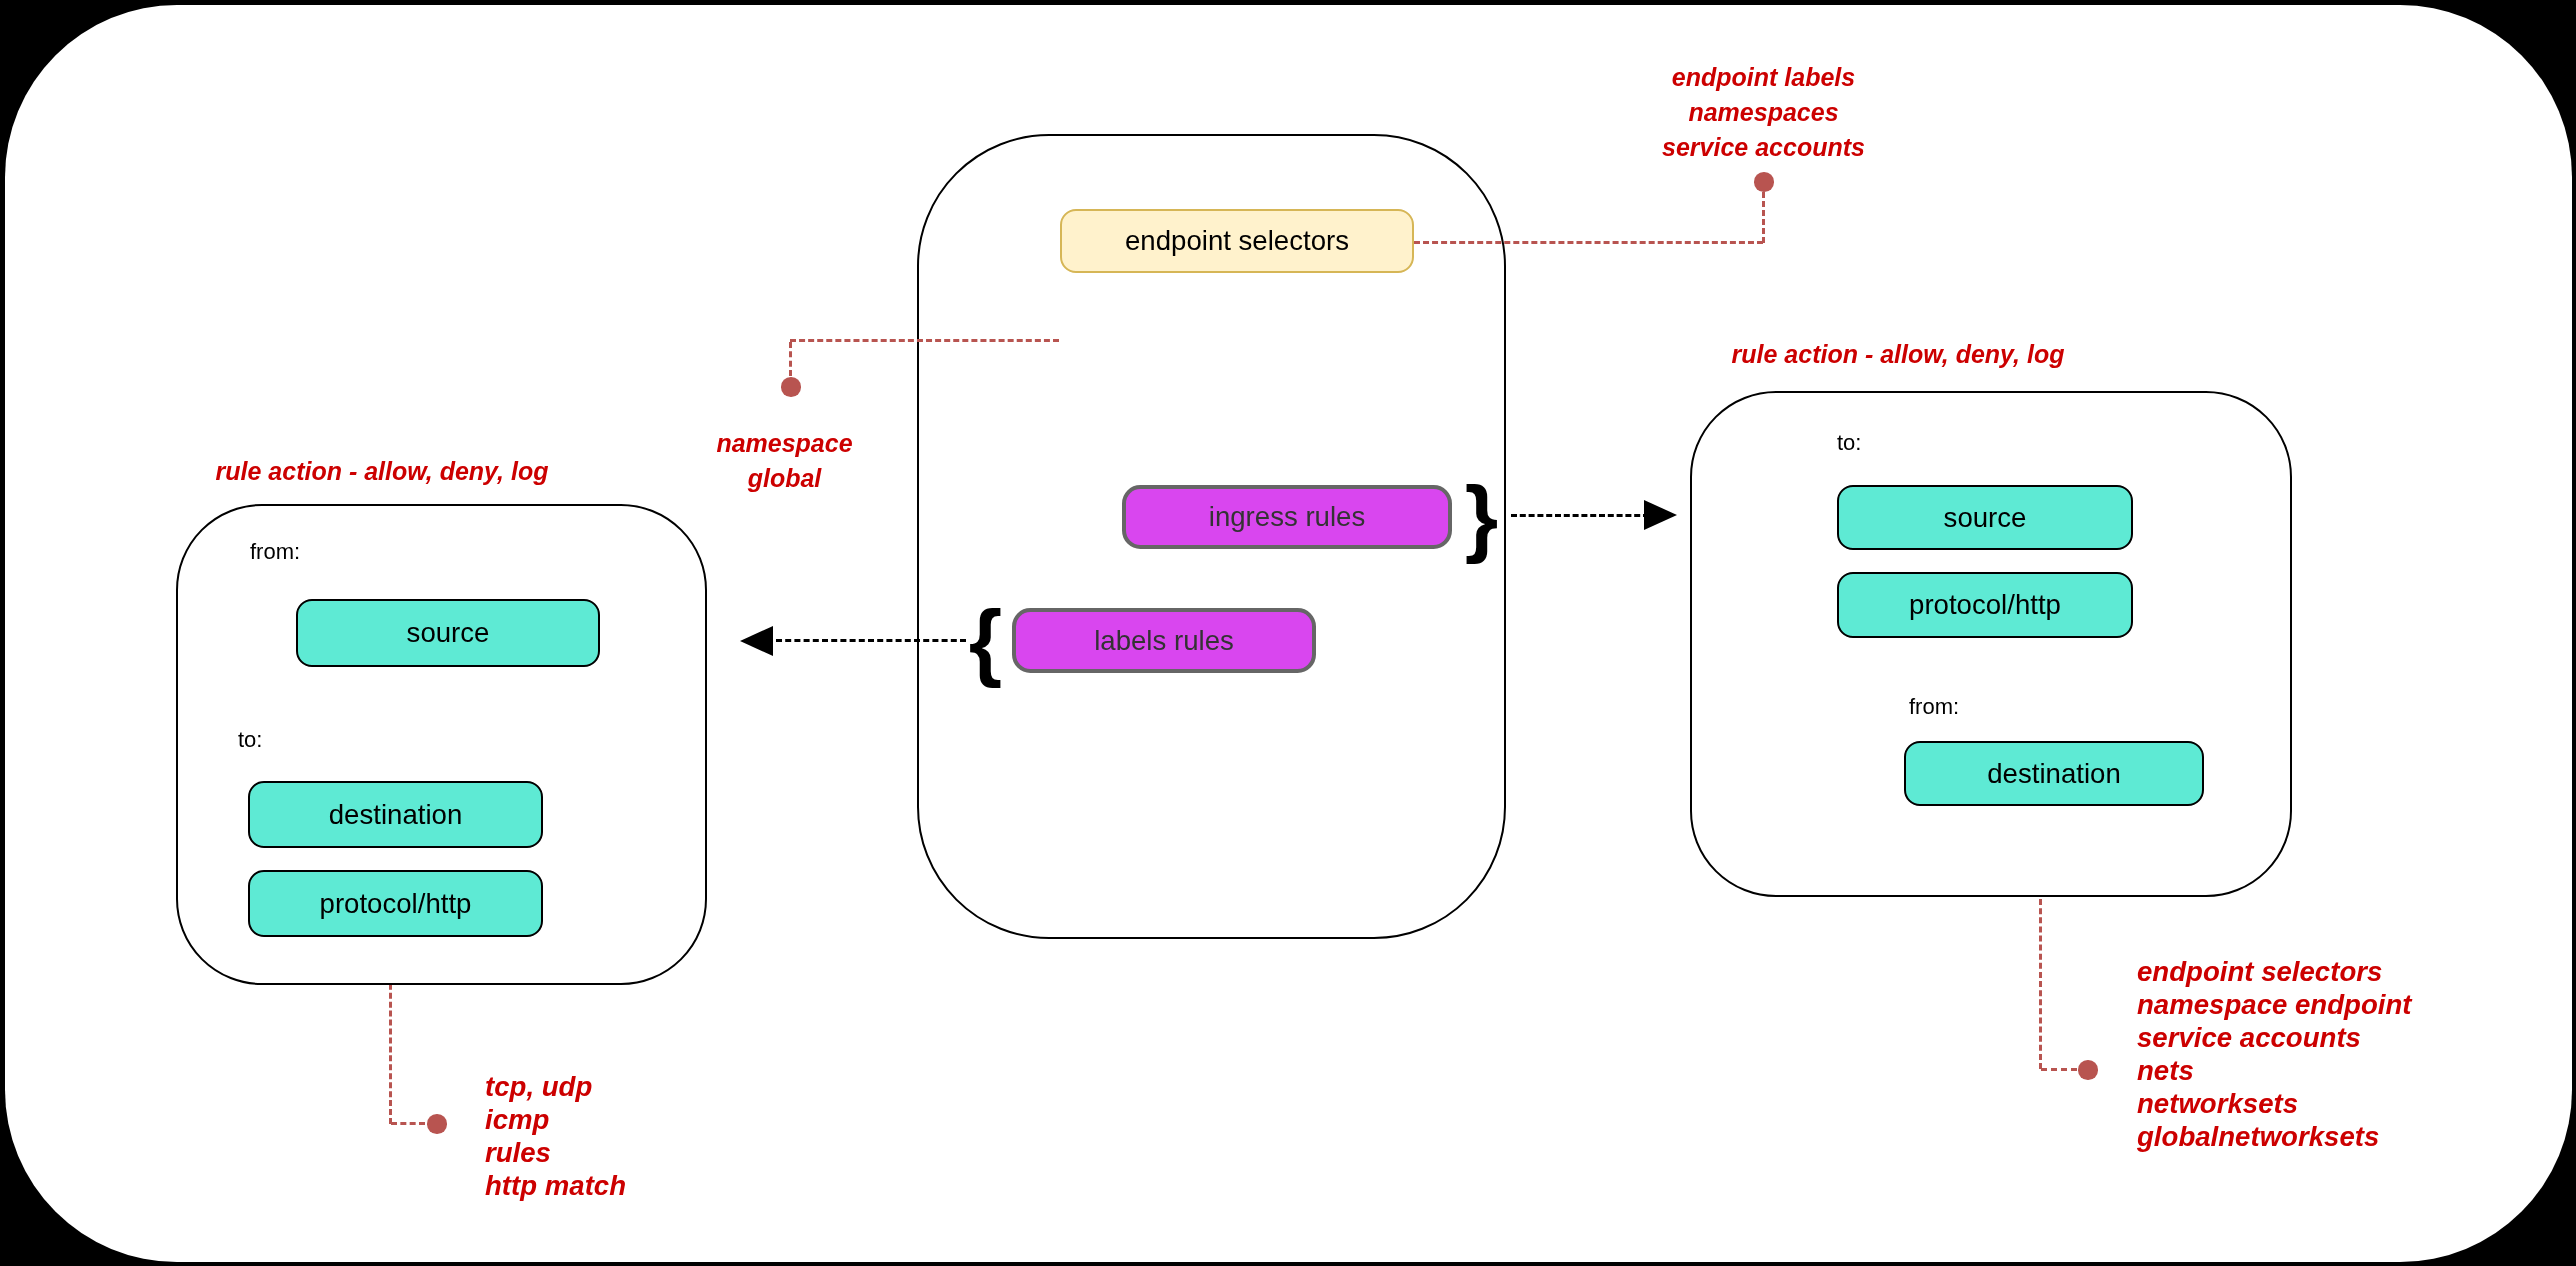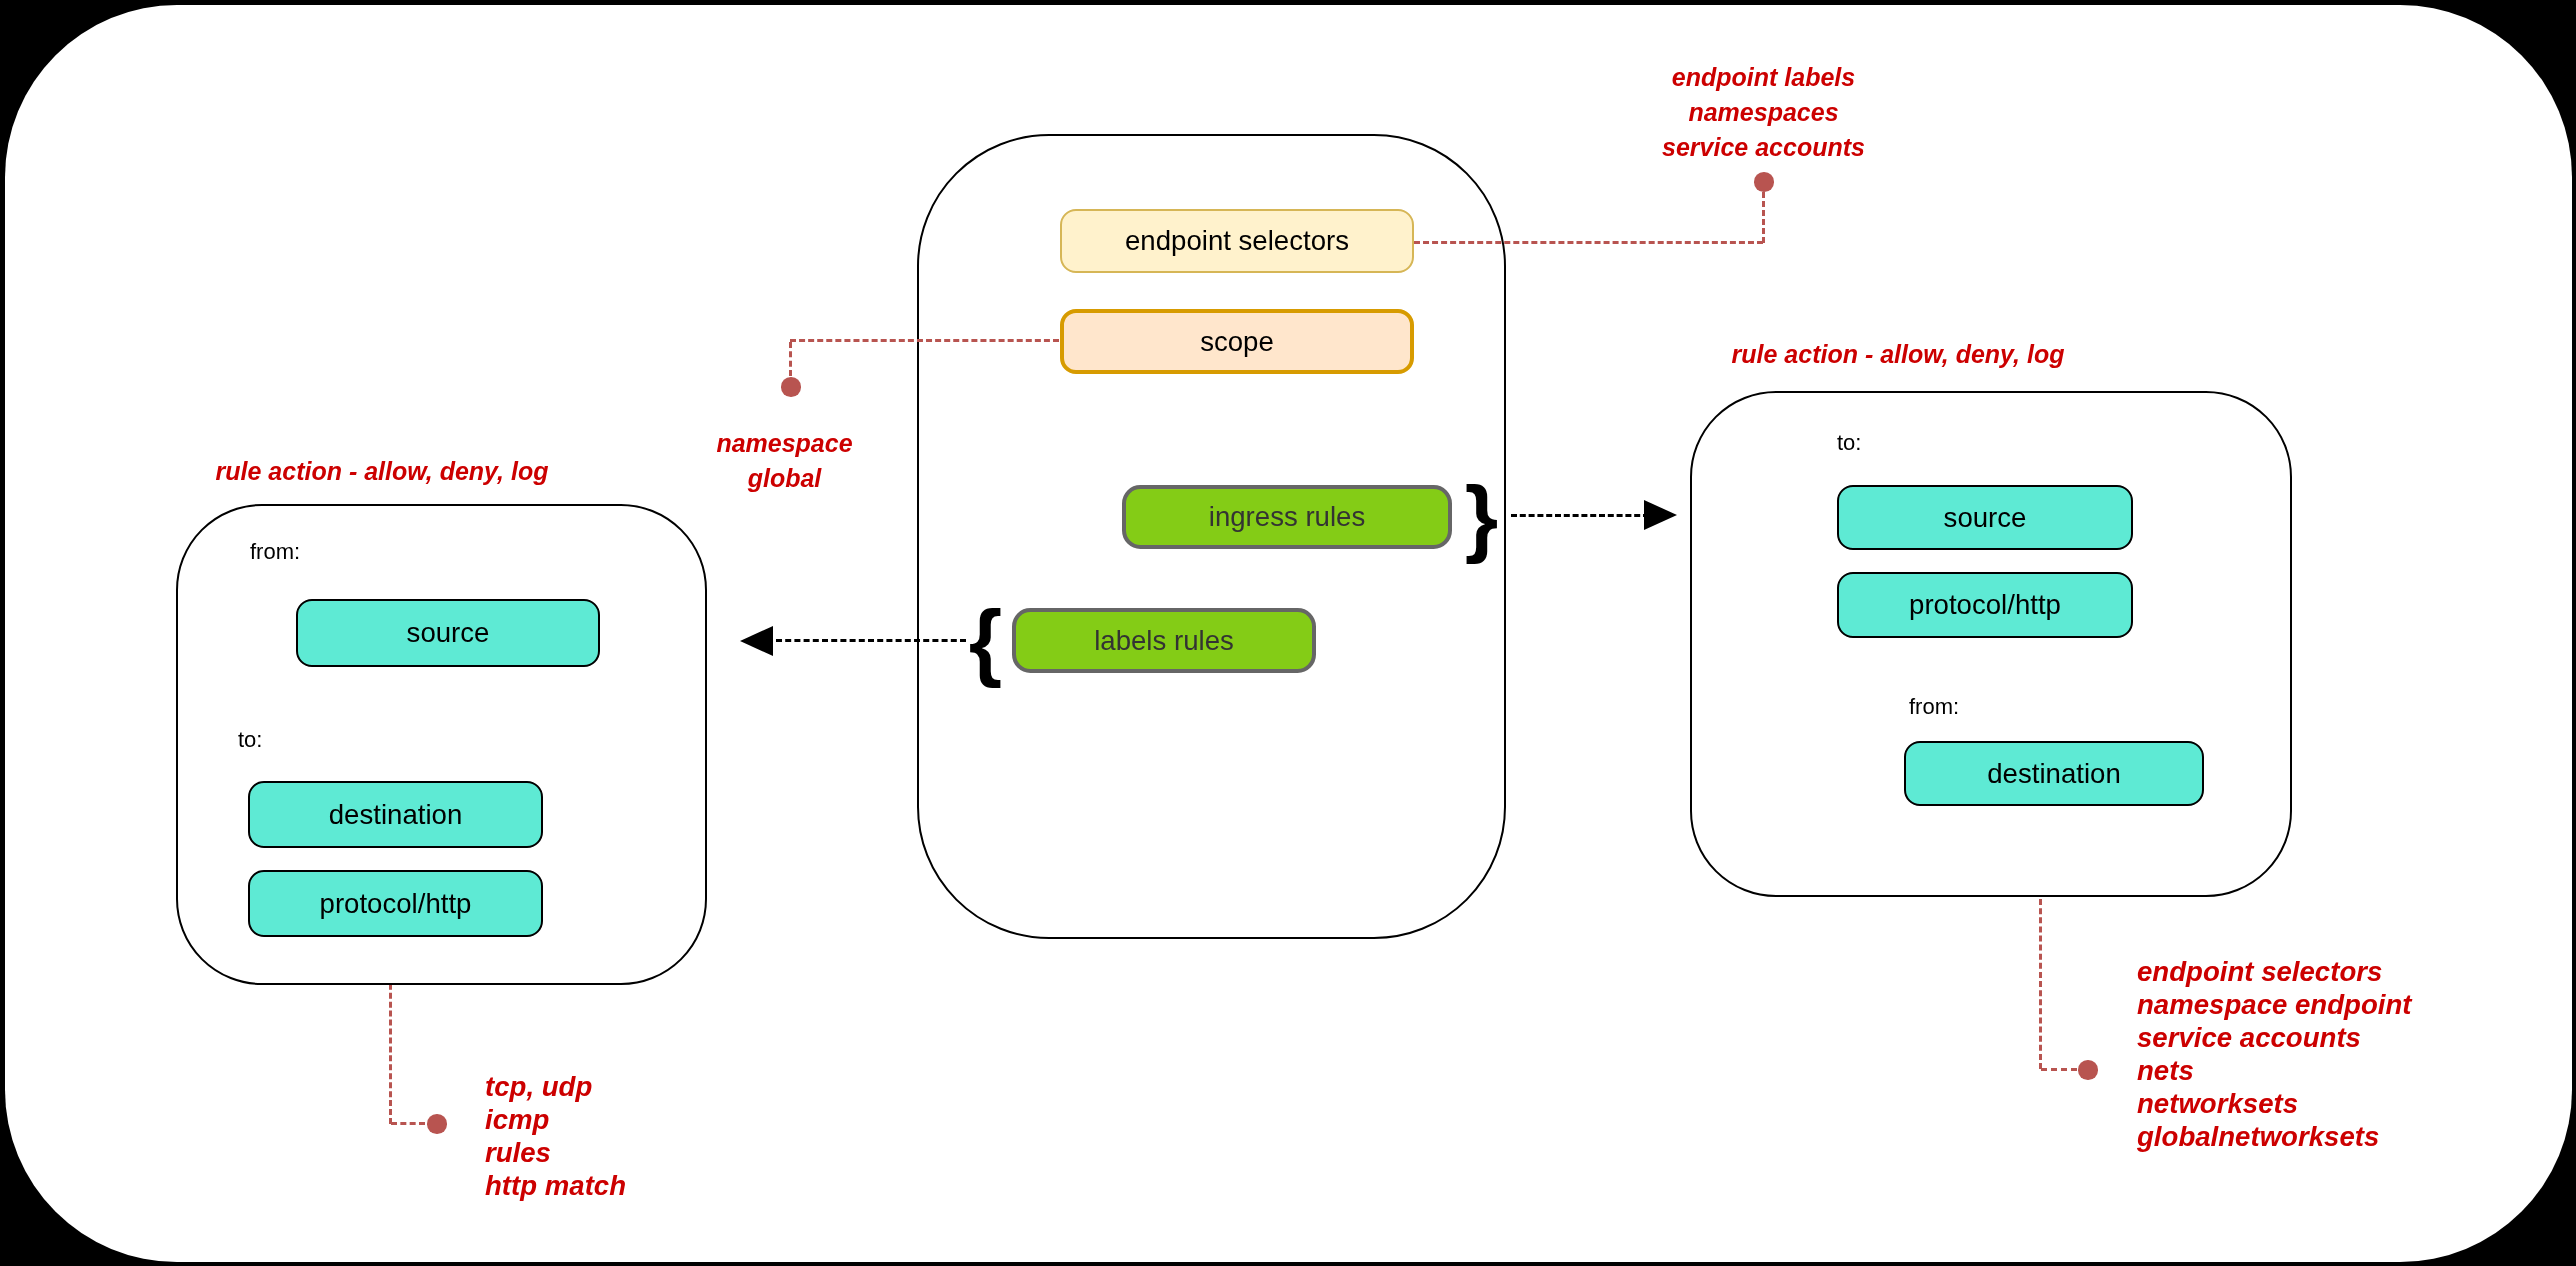--- a/index.html
+++ b/index.html
@@ -34,21 +34,21 @@
     text-align: center;
   }
   .container-box {
     position: absolute;
     box-sizing: border-box;
     border: 2.9px solid #000000;
     background: #ffffff;
   }
   .pill-yellow { background: #FFF2CC; border: 2.9px solid #D6B656; border-radius: 16px; }
   .pill-orange { background: #FFE6CC; border: 4px solid #D79B00; border-radius: 16px; }
-  .pill-gray   { background: #84cc16; border: 4.6px solid #666666; border-radius: 18.4px; color:#333333; }
+  .pill-gray   { background: #d946ef; border: 4.6px solid #666666; border-radius: 18.4px; color:#333333; }
   .pill-white  { background: #5eead4; border: 2.3px solid #000000; border-radius: 16px; }
   .plain-label {
     position: absolute;
     font-size: 22px;
     color: #000000;
     white-space: nowrap;
   }
   .red-note {
     position: absolute;
     color: #CC0000;
@@ -100,23 +100,20 @@
 <div class="stage">
 
   <div class="panel"></div>
 
   <div class="container-box" style="left:917px; top:134px; width:589px; height:805px; border-radius:132px;"></div>
 
   <div class="node pill-yellow" style="left:1060px; top:209px; width:354px; height:64px;">
     <span>endpoint selectors</span>
   </div>
 
-  <div class="node pill-orange" style="left:1060px; top:309px; width:354px; height:65px;">
-    <span>scope</span>
-  </div>
 
   <div class="node pill-gray" style="left:1122px; top:485px; width:330px; height:64px;">
     <span>ingress rules</span>
   </div>
 
   <div class="node pill-gray" style="left:1012px; top:608px; width:304px; height:65px;">
     <span>labels rules</span>
   </div>
 
   <div class="brace" style="left:1447px; top:473px; width:69px; height:86px;">}</div>

